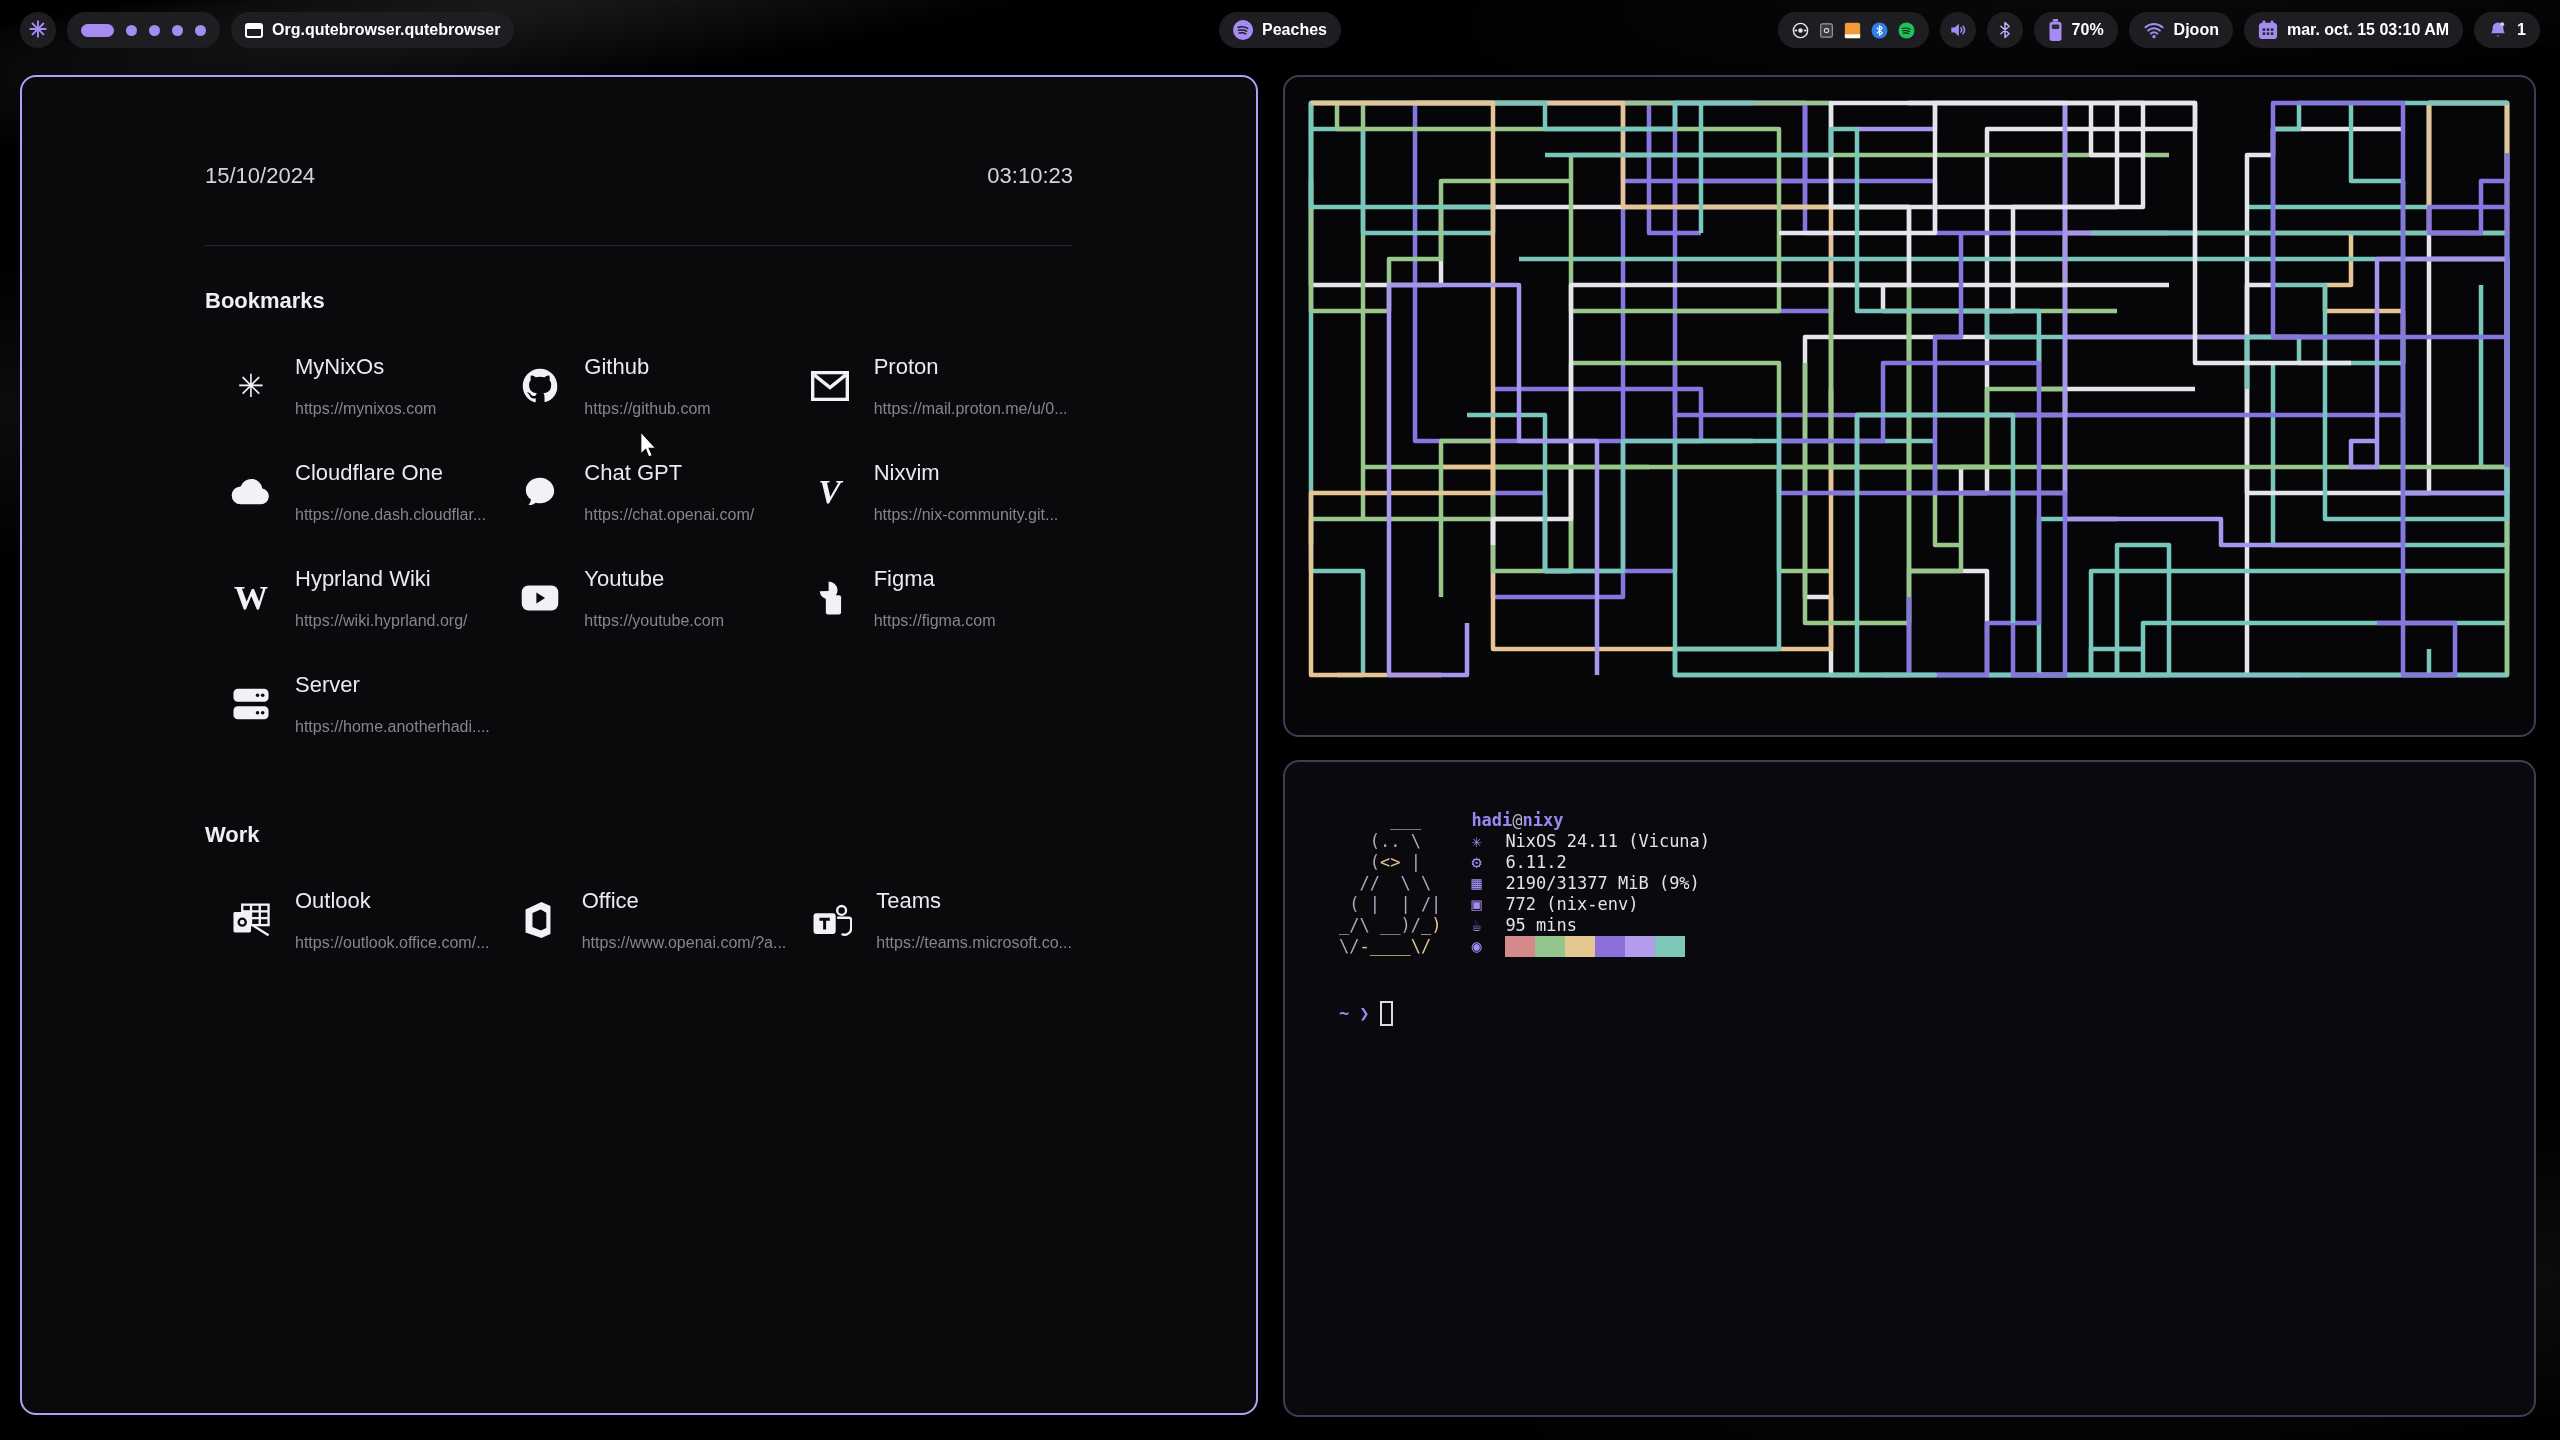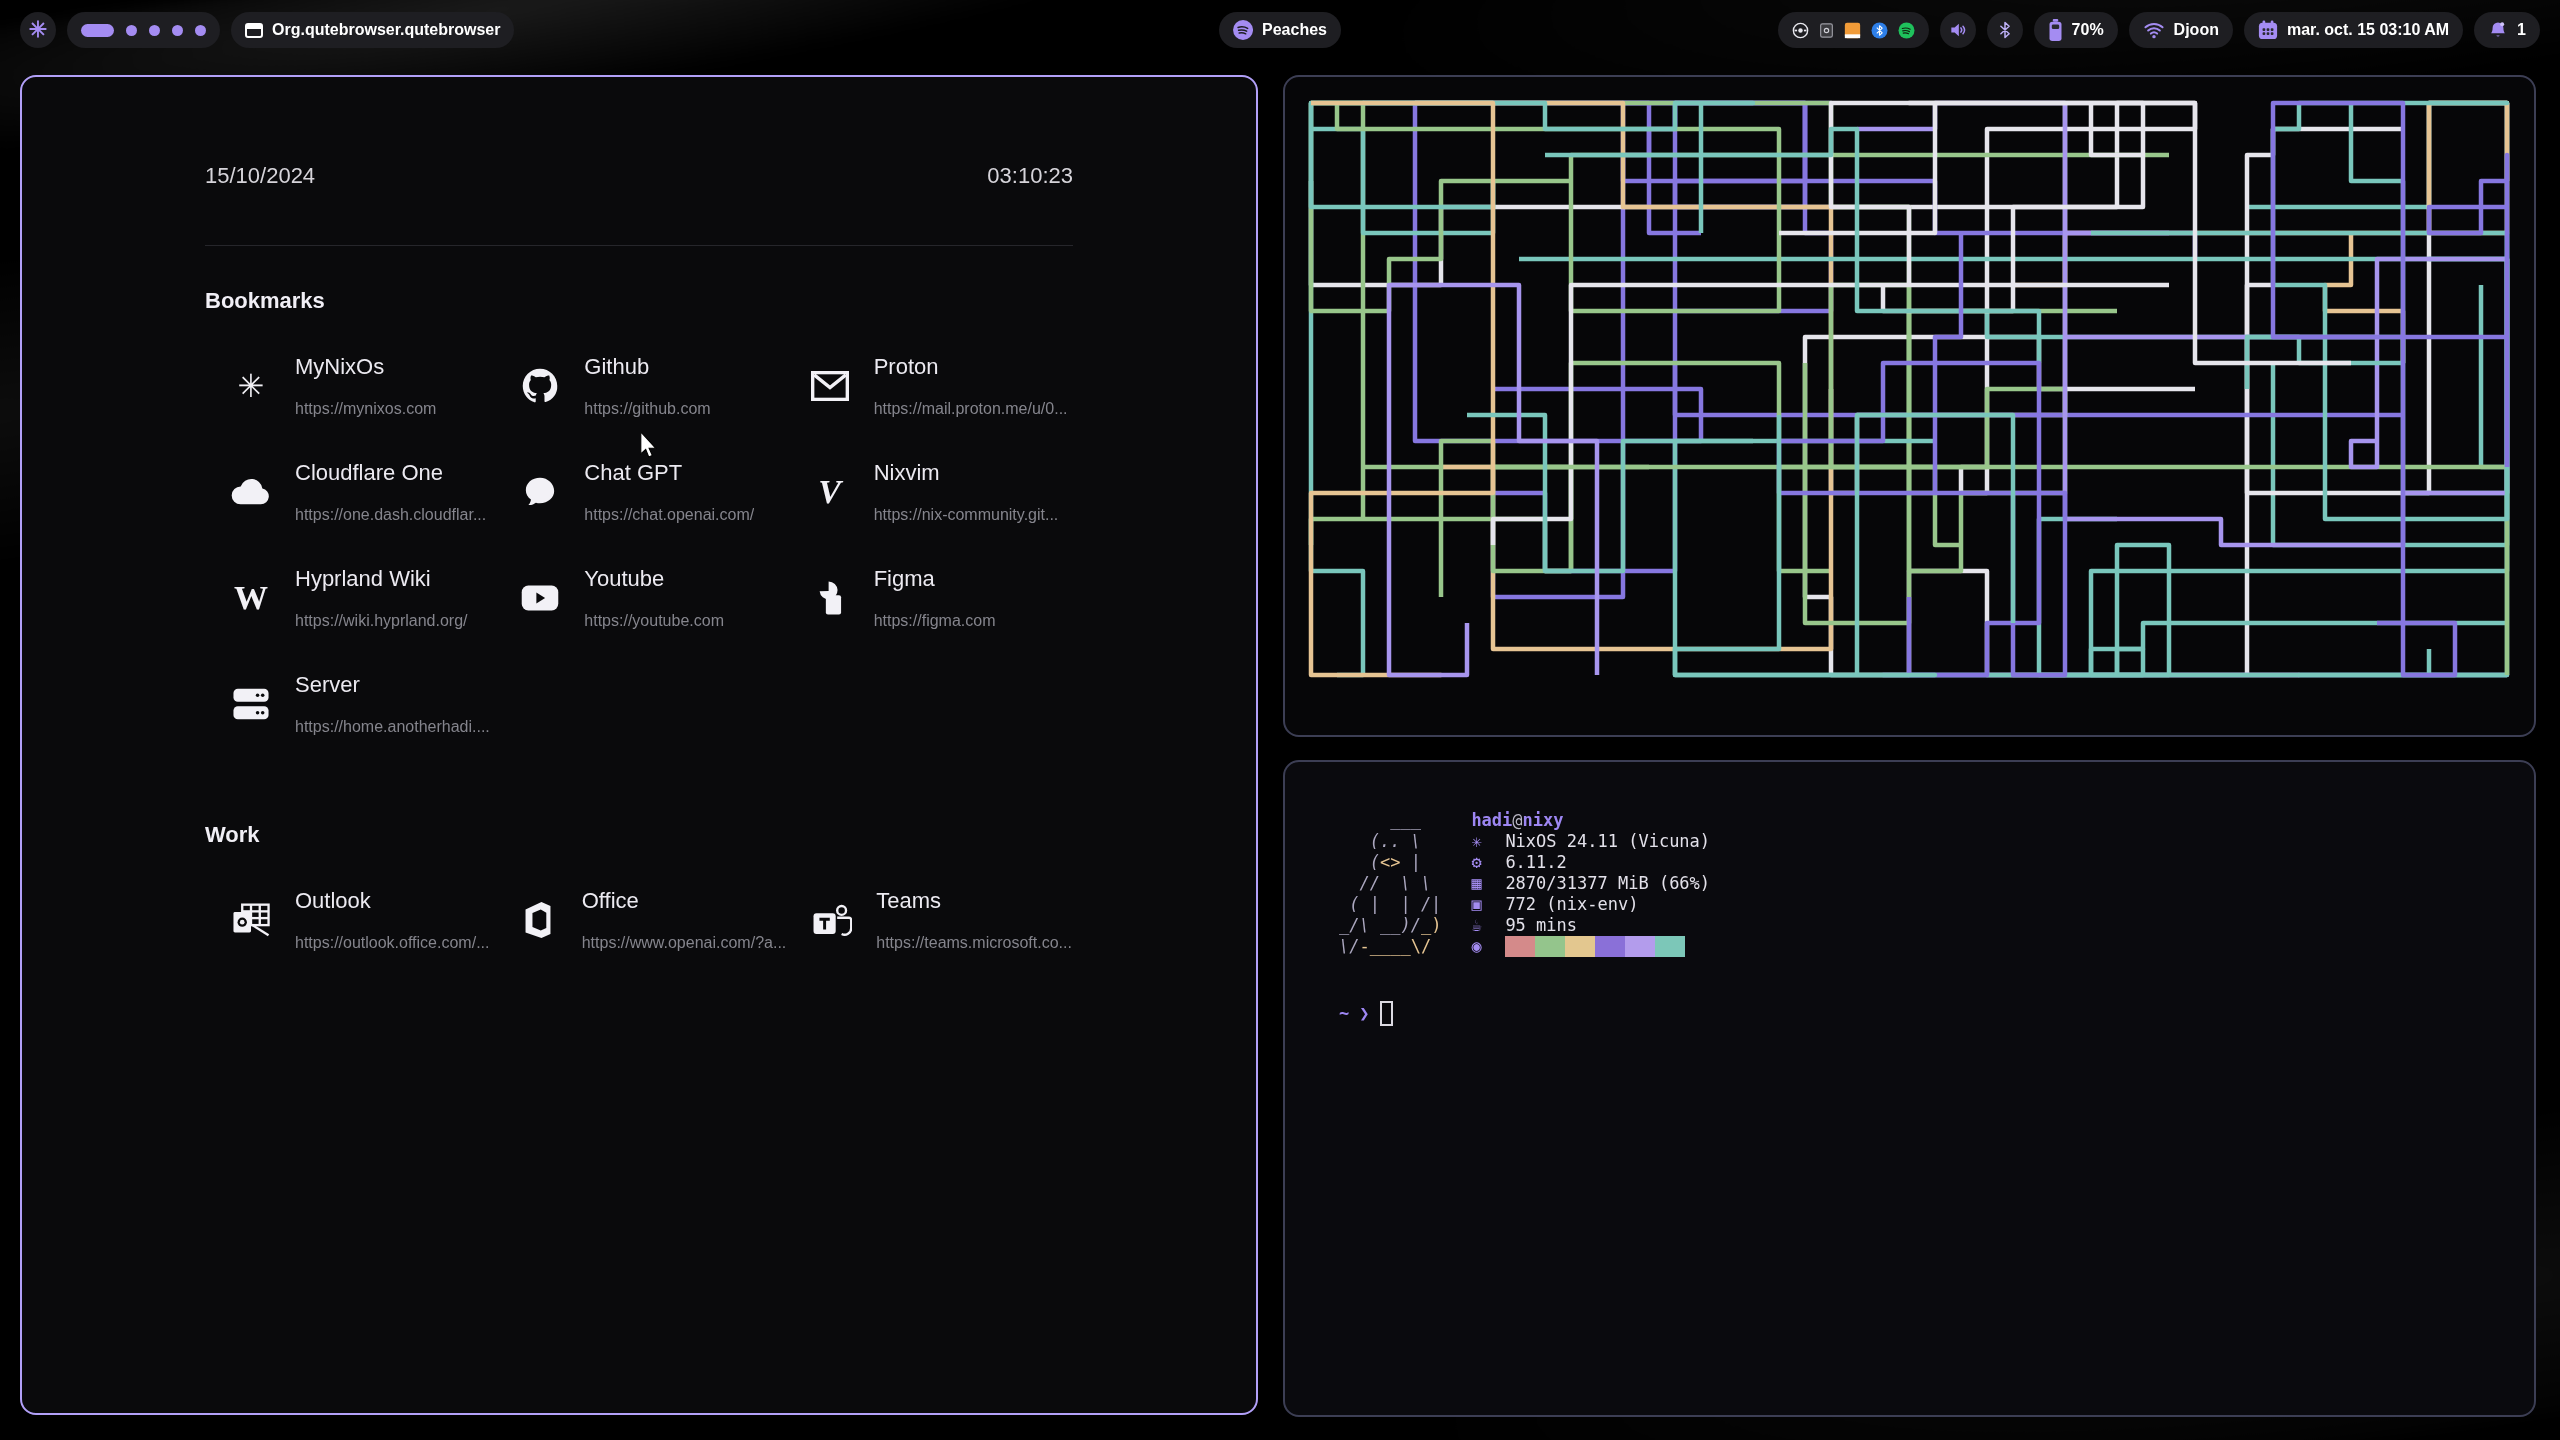--- a/index.html
+++ b/index.html
@@ -61,21 +61,21 @@
   .bm-ico svg{ display:block; }
   .bm-name{ font-size:22px; color:#eceaf1; }
   .bm-url{ margin-top:20px; font-size:16px; color:#85858d; max-width:230px; white-space:nowrap;
            overflow:hidden; }
   .serif{ font-family:"Liberation Serif", serif; font-size:34px; font-weight:bold; }
   .serif.ital{ font-style:italic; }
   
   .term{ font-family:"DejaVu Sans Mono", monospace; font-size:17px; line-height:21px; color:#e3e1ea; }
   .fetch{ display:flex; gap:30px; }
   .art{ white-space:pre; font-family:"DejaVu Sans Mono", monospace; }
-  .art-b{ color:#aba7bf;font-style:italic; }
+  .art-b{ color:#aba7bf; }
   .art-y{ color:#e6c593; }
   .fetch-line{ display:flex; align-items:center; height:21px; }
   .f-ico{ color:#a48cf2; width:34px; }
   .f-user,.f-host{ color:#9d86f2; font-weight:bold; }
   .f-at{ color:#b9b7c4; }
   .swatches{ display:flex; }
   .swatch{ width:30px; height:21px; }
   .prompt{ margin-top:44px; display:flex; align-items:center; gap:10px; }
   .p-dir,.p-sym{ color:#9d86f2; font-weight:bold; }
   .p-cursor{ width:13px; height:25px; border:2px solid #dcdae2; display:inline-block; }
@@ -446,21 +446,21 @@
     <div class="fetch-line">
           <span class="f-ico">✳</span>
           <span>NixOS 24.11 (Vicuna)</span>
         </div>
         <div class="fetch-line">
           <span class="f-ico">⚙</span>
           <span>6.11.2</span>
         </div>
         <div class="fetch-line">
           <span class="f-ico">▦</span>
-          <span>2870/31377 MiB (66%)</span>
+          <span>2190/31377 MiB (9%)</span>
         </div>
         <div class="fetch-line">
           <span class="f-ico">▣</span>
           <span>772 (nix-env)</span>
         </div>
         <div class="fetch-line">
           <span class="f-ico">☕</span>
           <span>95 mins</span>
         </div>
         <div class="fetch-line">

